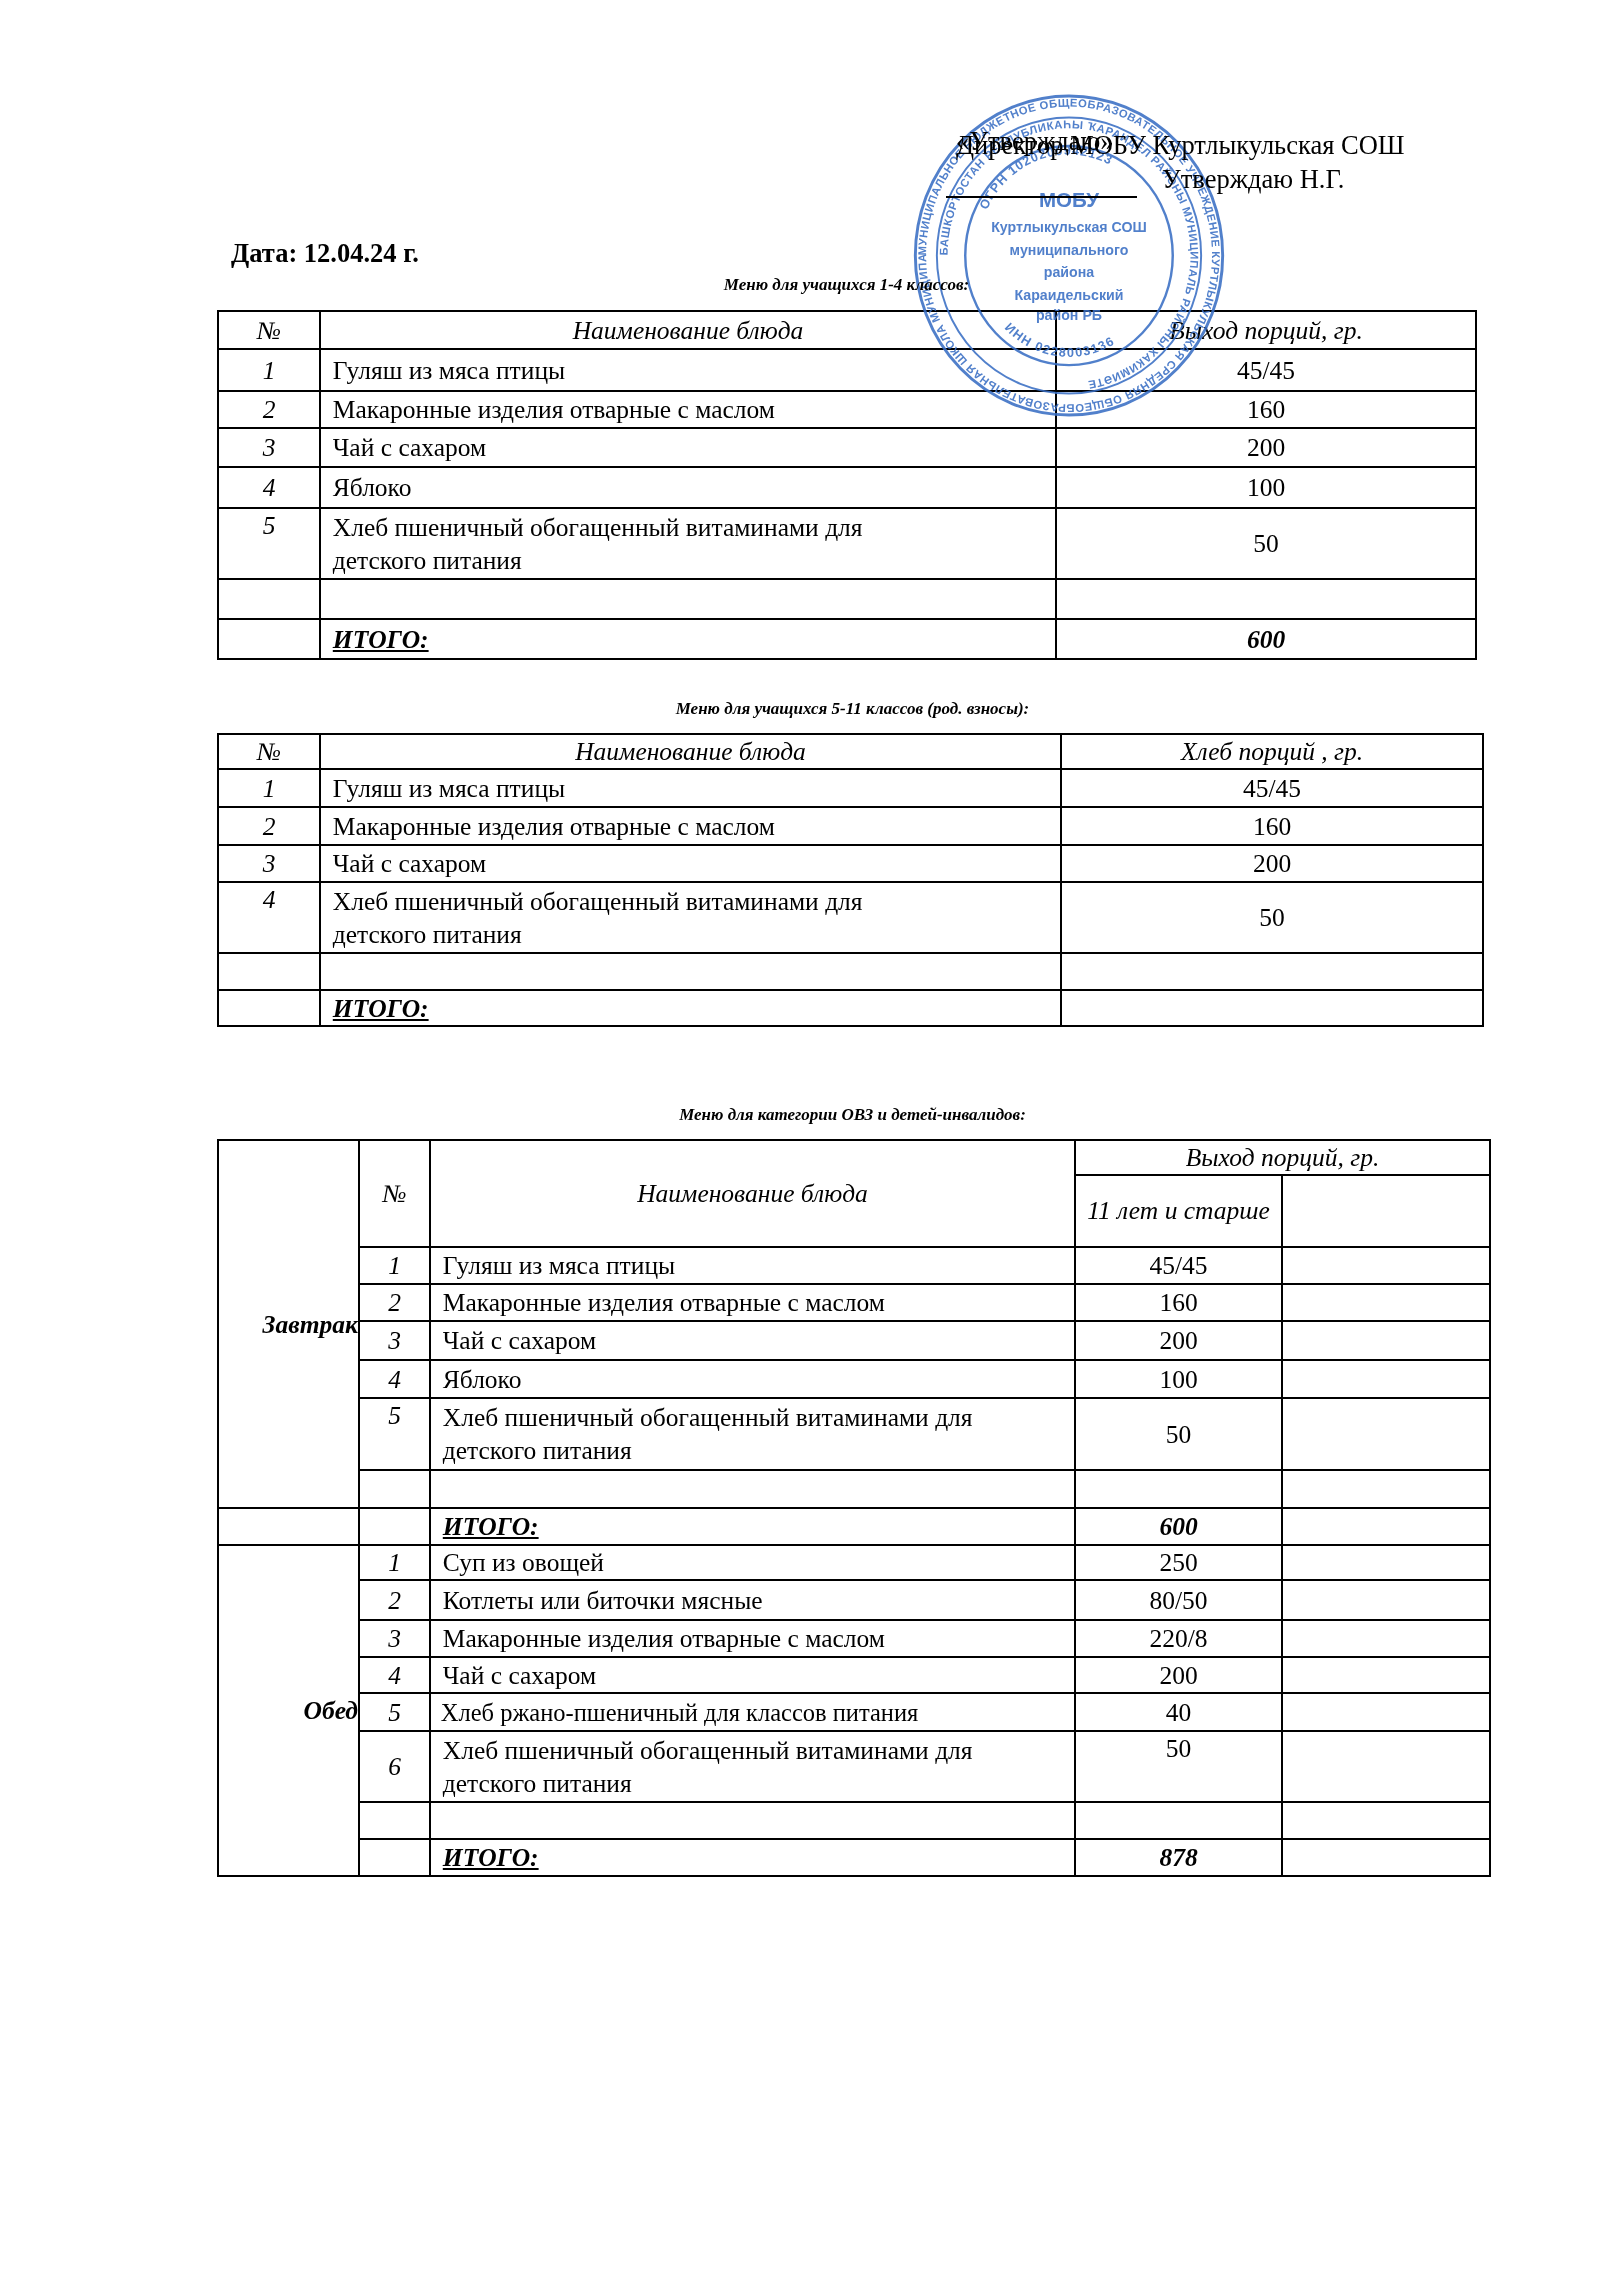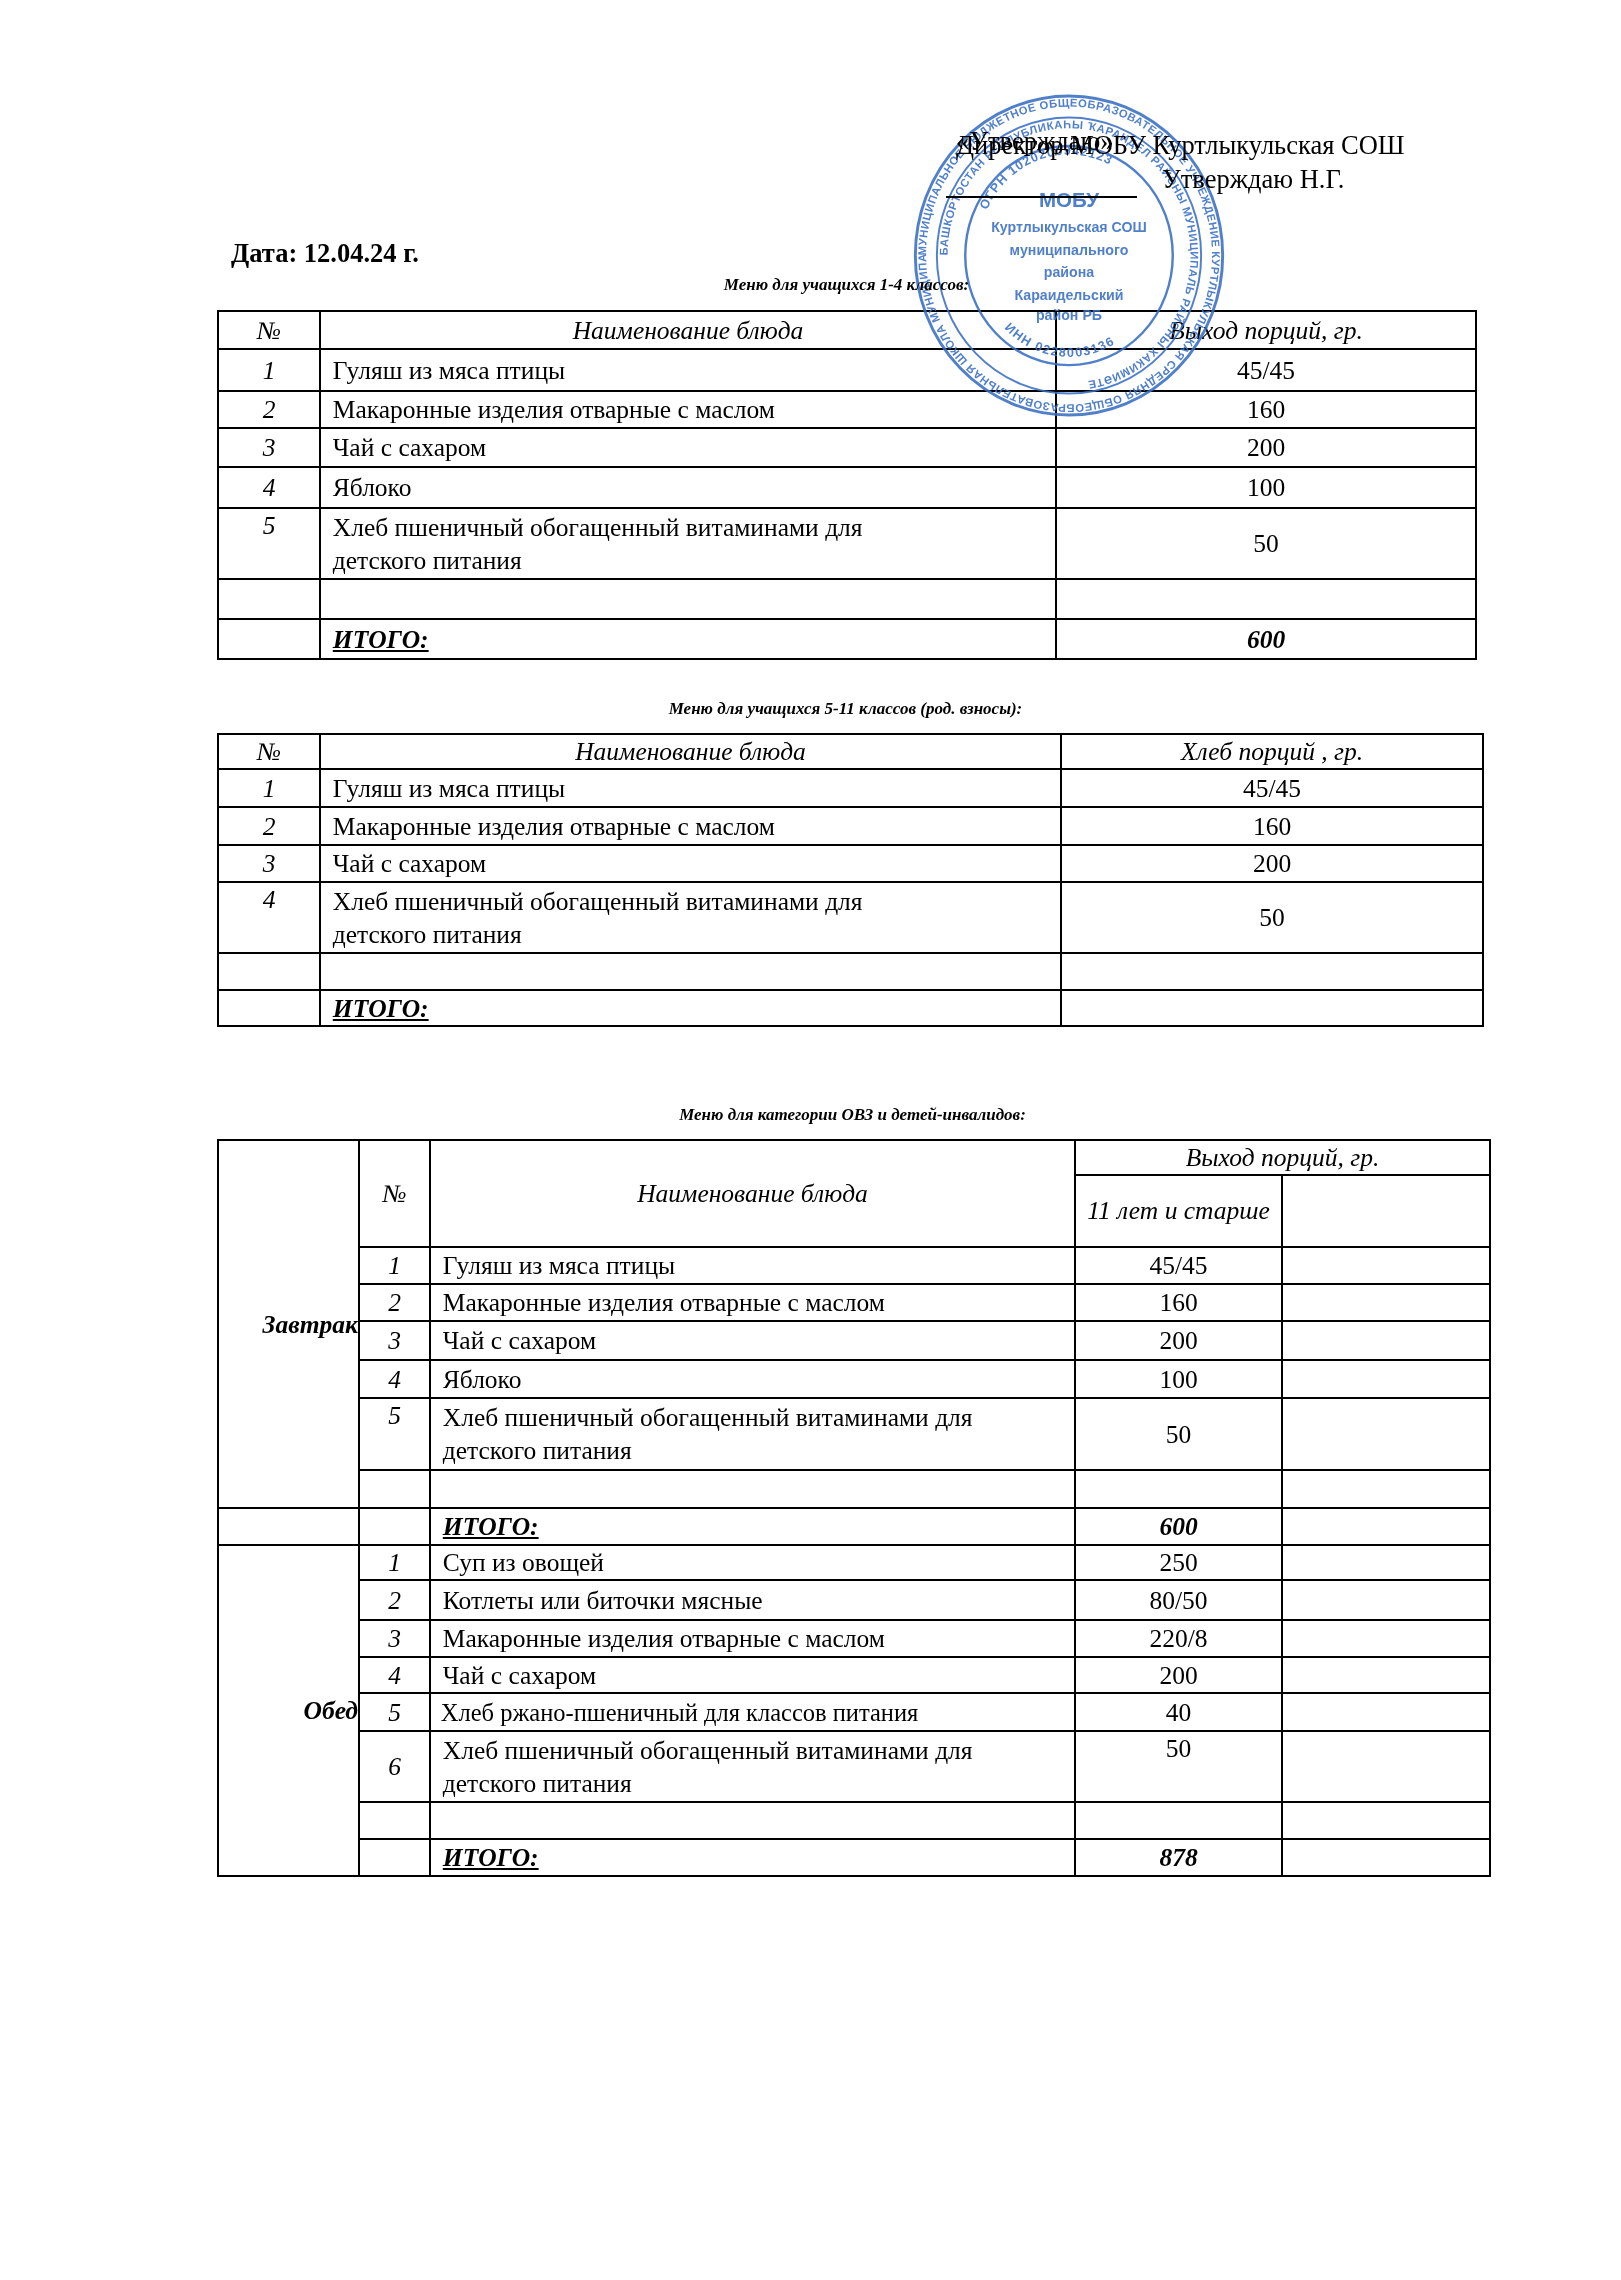--- a/index.html
+++ b/index.html
@@ -111,21 +111,21 @@
     <td></td>
   </tr>
   <tr style="height:40px">
     <td></td>
     <td class="total-label">ИТОГО:</td>
     <td class="total-val">600</td>
   </tr>
 </tbody>
   </table>
 
-<div class="caption abs" style="left:213px; top:699px; width:1265px;">Меню для учащихся 5-11 классов (род. взносы):</div>
+<div class="caption abs" style="left:220px; top:699px; width:1265px;">Меню для учащихся 5-11 классов (род. взносы):</div>
 <table style="left:217px; top:733px; width:1265px;">
   <colgroup>
       <col style="width:102px">
       <col style="width:741px">
       <col style="width:422px">
     </colgroup>
   <tbody>
       <tr style="height:35px">
     <td class="hd">№</td>
     <td class="hd">Наименование блюда</td>

